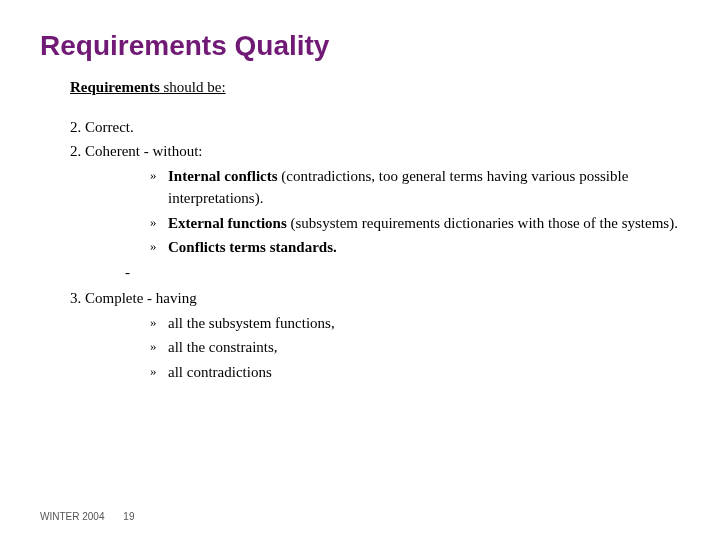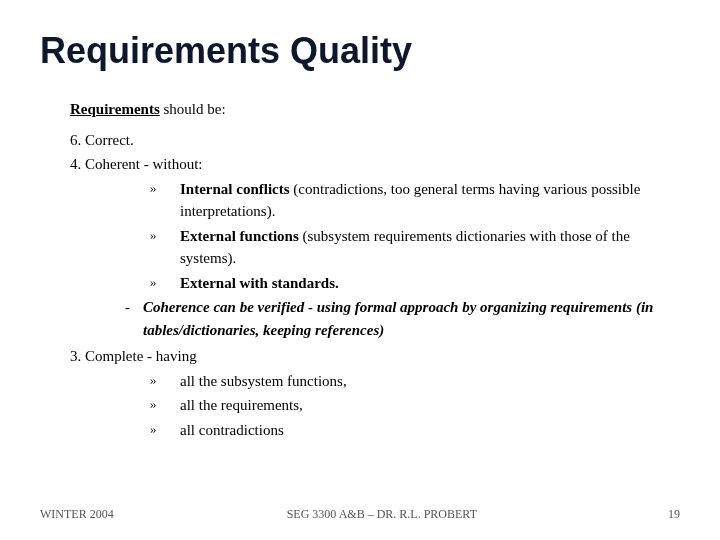--- a/index.html
+++ b/index.html
@@ -12,57 +12,57 @@
       color: #000000;
       overflow: hidden;
     }
     .slide {
       width: 720px;
       height: 540px;
       padding: 30px 40px 20px 40px;
       position: relative;
     }
     .title {
-      font-size: 36px;
-      color: #0f172a;
+      font-size: 28px;
+      color: #701a75;
       font-family: Arial, sans-serif;
       font-weight: bold;
-      margin-bottom: 26px;
+      margin-bottom: 14px;
     }
     .content {
       padding-left: 30px;
       font-size: 15px;
       line-height: 1.5;
     }
     .requirements-label {
       text-decoration: underline;
       font-weight: bold;
     }
     .intro-line {
-      margin-bottom: 8px;
+      margin-bottom: 17px;
+      text-decoration: underline;
     }
     .item-1, .item-2-header {
       margin-bottom: 2px;
     }
     .bullet-section {
       padding-left: 80px;
       margin-bottom: 2px;
     }
     .bullet-row {
       display: flex;
       align-items: flex-start;
       margin-bottom: 2px;
     }
     .bullet-sym {
       min-width: 18px;
       font-size: 13px;
     }
     .bullet-text {
       flex: 1;
-      margin-left: 12px;
     }
     .bold-term {
       font-weight: bold;
     }
     .dash-section {
       padding-left: 55px;
       margin-bottom: 4px;
       display: flex;
       align-items: flex-start;
     }
@@ -80,23 +80,23 @@
     }
     .footer {
       position: absolute;
       bottom: 18px;
       left: 0;
       right: 0;
       display: flex;
       justify-content: flex-start;
       align-items: center;
       padding: 0 40px;
-      font-size: 12px;
+      font-size: 10px;
       color: #555;
-      font-family: Liberation Serif, serif;
+      font-family: Liberation Sans, sans-serif;
     }
     .footer-center {
       flex: 1;
       text-align: center;
     }
     .footer-right {
       min-width: 30px;
       text-align: right;
     }
   </style>
@@ -106,68 +106,66 @@
 <div class="slide">
 
   <div class="title">Requirements Quality</div>
 
   <div class="content">
 
     <div class="intro-line">
       <span class="requirements-label">Requirements</span><span> should be:</span>
     </div>
 
-    <div class="item-1">6. Correct.</div>
+    <div class="item-1">2. Correct.</div>
 
-    <div class="item-2-header">4. Coherent - without:</div>
+    <div class="item-2-header">2. Coherent - without:</div>
 
     <div class="bullet-section">
       <div class="bullet-row">
         <span class="bullet-sym">»</span>
         <span class="bullet-text">
           <span class="bold-term">Internal conflicts</span><span> (contradictions, too general terms having various possible interpretations).</span>
         </span>
       </div>
       <div class="bullet-row">
         <span class="bullet-sym">»</span>
         <span class="bullet-text">
           <span class="bold-term">External functions</span><span> (subsystem requirements dictionaries with those of the systems).</span>
         </span>
       </div>
       <div class="bullet-row">
         <span class="bullet-sym">»</span>
         <span class="bullet-text">
-          <span class="bold-term">External with standards.</span>
+          <span class="bold-term">Conflicts terms standards.</span>
         </span>
       </div>
     </div>
 
     <div class="dash-section">
       <span class="dash-sym">-</span>
-      <span class="dash-text">Coherence can be verified - using formal approach by organizing requirements (in tables/dictionaries, keeping references)</span>
     </div>
 
     <div class="item-3-header">3. Complete - having</div>
 
     <div class="bullet-section">
       <div class="bullet-row">
         <span class="bullet-sym">»</span>
         <span class="bullet-text">all the subsystem functions,</span>
       </div>
       <div class="bullet-row">
         <span class="bullet-sym">»</span>
-        <span class="bullet-text">all the requirements,</span>
+        <span class="bullet-text">all the constraints,</span>
       </div>
       <div class="bullet-row">
         <span class="bullet-sym">»</span>
         <span class="bullet-text">all contradictions</span>
       </div>
     </div>
 
   </div>
 
   <div class="footer">
     <span>WINTER 2004</span>
-    <span class="footer-center">SEG 3300 A&amp;B – DR. R.L. PROBERT</span>
     <span class="footer-right">19</span>
   </div>
 
 </div>
 
 </body></html>

